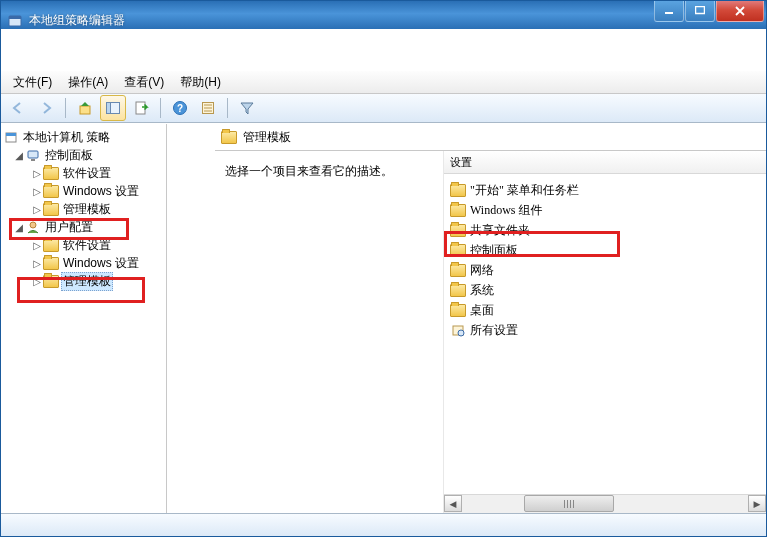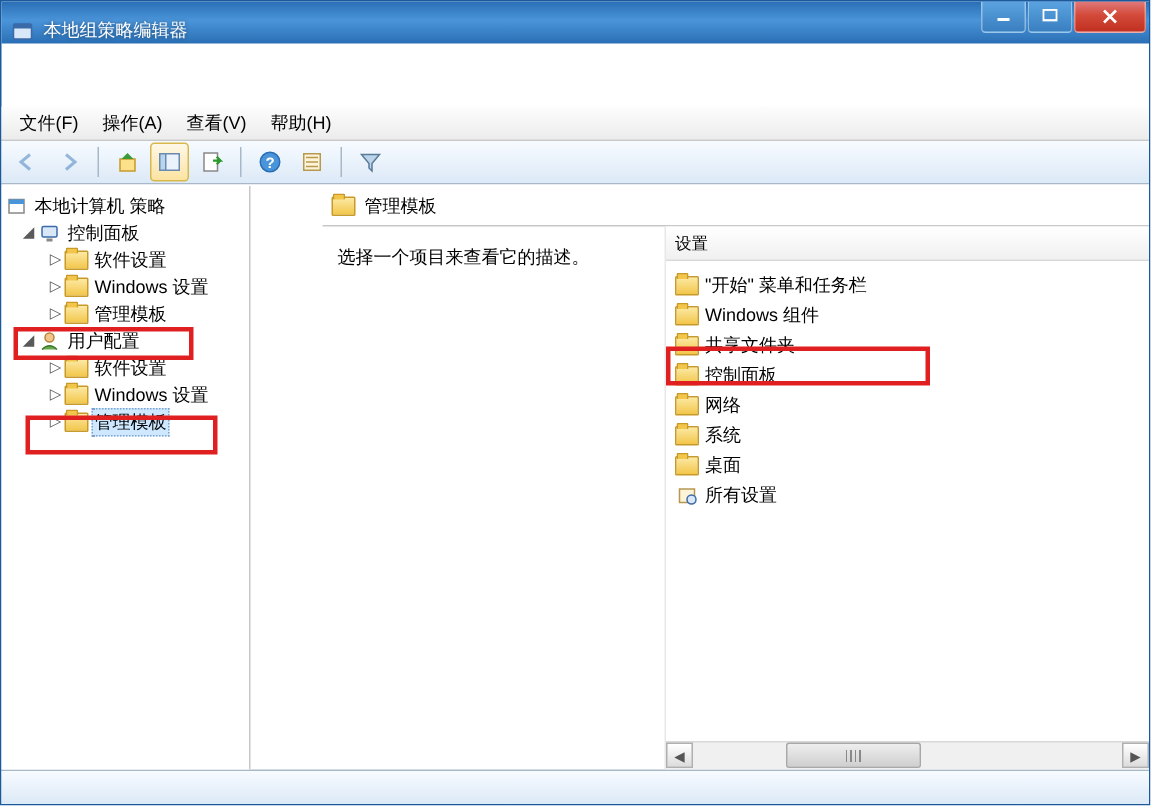--- a/index.html
+++ b/index.html
@@ -28,21 +28,21 @@
   .twist{width:12px;text-align:center;color:#5a5a5a;font-size:10px;user-select:none;}
   .ticon{width:16px;height:16px;margin-right:2px;display:flex;align-items:center;justify-content:center;}
   .folder{width:14px;height:11px;background:linear-gradient(to bottom,#fce9a4,#f2c64a);border:1px solid #c89a2a;border-radius:1px;position:relative;}
   .folder:before{content:"";position:absolute;top:-3px;left:0;width:6px;height:3px;background:#f2c64a;border:1px solid #c89a2a;border-bottom:none;border-radius:1px 1px 0 0;}
   .tlabel{padding:0 2px;}
   .tlabel.sel{background:#cde8ff;border:1px dotted #7da2ce;padding:0 1px;}
   
   .right-pane{flex:1;display:flex;flex-direction:column;min-width:0;}
   .path-bar{height:22px;display:flex;align-items:center;padding:2px 6px;background:#fff;}
   .path-bar .ticon{margin-right:6px;}
-  .content-area{flex:1;position:relative;border-top:1px solid #c8c8c8;min-height:0;display:flex;flex-direction:column;}
+  .content-area{flex:1;position:relative;border-top:1px solid #c8c8c8;min-height:0;display:flex;flex-direction:column;font-family:Liberation Serif, serif;}
   .content-body{flex:1;display:flex;min-height:0;}
   .desc-col{width:210px;padding:12px 8px 8px 10px;color:#000;}
   .list-col{flex:1;display:flex;flex-direction:column;border-left:1px solid #e8e8e8;min-height:0;}
   .list-header{height:22px;border-bottom:1px solid #d8d8d8;background:linear-gradient(to bottom,#fff,#f0f0f0);display:flex;align-items:center;padding-left:6px;font-size:11px;}
   .list-body{flex:1;overflow:hidden;padding:6px 0 0 4px;}
   .list-item{display:flex;align-items:center;height:20px;padding-left:2px;cursor:default;}
   .list-item .ticon{margin-right:4px;}
   .hscroll{height:18px;background:#f0f0f0;border-top:1px solid #d8d8d8;position:relative;}
   .hscroll .sbtn{position:absolute;top:0;width:18px;height:17px;background:linear-gradient(to bottom,#fff,#dcdcdc);border:1px solid #b0b0b0;box-sizing:border-box;display:flex;align-items:center;justify-content:center;color:#555;font-size:9px;}
   .hscroll .sbtn.left{left:0;}

